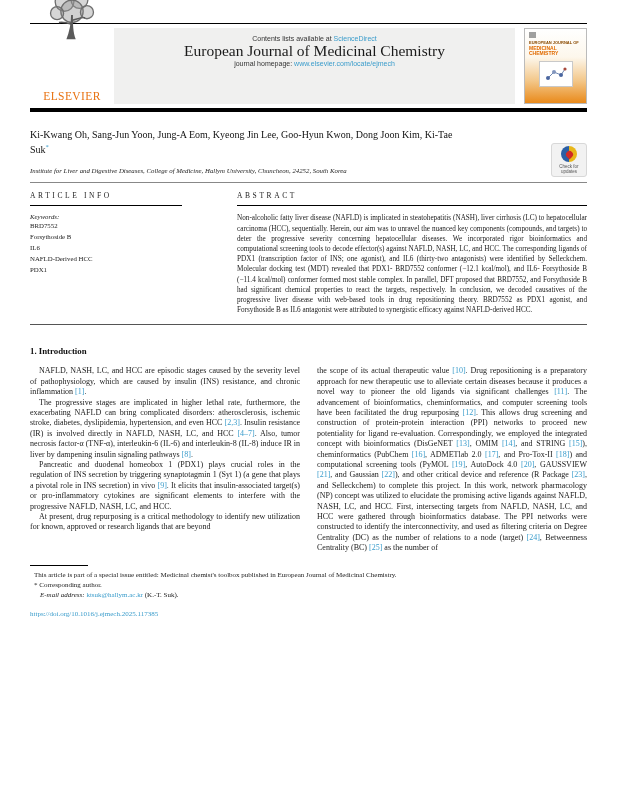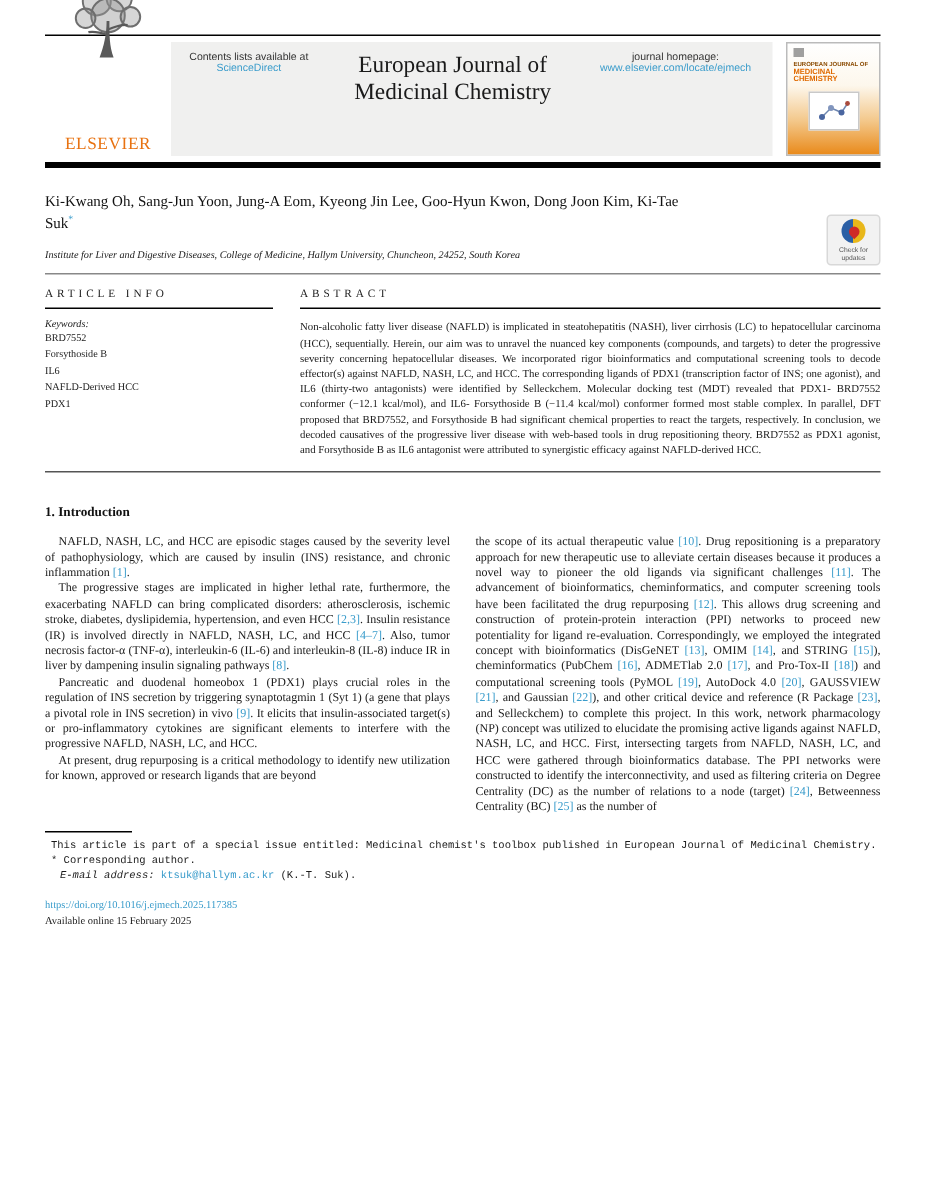--- a/index.html
+++ b/index.html
@@ -13,21 +13,21 @@
   .page { padding:12px 30px 0 30px; }
 
   
   .cite-line { text-align:center; font-size:7px; color:#4a8aa8; letter-spacing:.2px; }
   .rule-thin { border-top:1px solid #000; margin-top:11px; }
 
   
   .masthead { display:flex; margin-top:4px; height:76px; align-items:stretch; }
   .logo-col { width:84px; display:flex; flex-direction:column; align-items:center; justify-content:flex-end; padding-bottom:2px;gap:45px; }
   .elsevier-text { font-size:11.5px; color:#e87211; letter-spacing:.4px; font-family:"Liberation Serif", serif; margin-top:-2px; }
-  .graybox { flex:1; background:#f0f0ef; display:flex; flex-direction:row; justify-content:center; padding:7px 8px 7px 8px; }
+  .graybox { flex:1; background:#f0f0ef; display:flex; flex-direction:column; justify-content:flex-start; padding:7px 8px 7px 8px; }
   .contents-line { text-align:center; font-size:7px; font-family:"Liberation Sans", sans-serif; color:#333; }
   .journal-title { text-align:center; font-size:15.5px; color:#1a1a1a; }
   .homepage-line { text-align:center; font-size:7px; font-family:"Liberation Sans", sans-serif; color:#333; }
   .link { color:#3a9ccb; text-decoration:none; cursor:pointer; }
   .cover-col { width:72px; display:flex; justify-content:flex-end; }
   .cover { width:63px; height:76px; border:1px solid #bbb; background:linear-gradient(180deg,#ffffff 0%,#fdf7ec 38%,#f3c789 70%,#e98a1b 100%); position:relative; padding:3px 4px; }
   .cover-mark { width:7px; height:6px; background:#777; opacity:.7; }
   .cover-series { margin-top:3px; font-size:4px; line-height:4.5px; color:#8a4a00; font-family:"Liberation Sans", sans-serif; font-weight:bold; }
   .cover-title { font-size:5px; line-height:5.5px; color:#e06a00; font-family:"Liberation Sans", sans-serif; font-weight:bold; }
   .cover-mol { margin:4px auto 0 auto; width:34px; height:26px; background:#fff; border:1px solid #c9c9c9; display:flex; align-items:center; justify-content:center; }
@@ -41,42 +41,42 @@
   .cm-circle { width:16px; height:16px; border-radius:50%; background:linear-gradient(90deg,#2b5fa5 50%,#e8b71a 50%); display:flex; align-items:center; justify-content:center; }
   .cm-drop { width:7px; height:7px; background:#cf2a27; border-radius:50% 50% 50% 0; transform:rotate(-45deg); }
   .cm-text { font-size:4.5px; line-height:5px; color:#555; font-family:"Liberation Sans", sans-serif; text-align:center; margin-top:2px; }
 
   .authors { margin-top:11px; font-size:10px; max-width:430px; line-height:1.5; color:#111; }
   .authors sup { font-size:6.5px; color:#3a9ccb; }
   .affiliation { margin-top:10px; font-size:6.8px; font-style:italic; color:#222; }
   .rule-light { border-top:0.5px solid #888; margin-top:8px; }
 
   
-  .info-abs { display:flex; margin-top:8px; }
+  .info-abs { display:flex; margin-top:8px;gap:37px; }
   .info-col { width:152px; flex:none; }
   .abs-col { flex:1; margin-left:18px; }
   .sec-head { font-size:7.5px; letter-spacing:2.6px; color:#222; }
   .head-rule { border-top:1px solid #000; margin:5px 0 7px 0; }
   .kw-label { font-size:6.8px; font-style:italic; color:#222; margin-bottom:1px; }
   .kw { font-size:6.8px; line-height:1.6; color:#222; }
   .abs-text { font-size:7.2px; line-height:10.2px; text-align:justify; color:#1a1a1a; }
   .rule-bottom { border-top:0.5px solid #555; margin-top:9px; }
 
   
   .section-head { margin-top:21px; font-size:8.8px; font-weight:bold; color:#111; }
   .columns { display:flex; margin-top:10px; }
   .col { width:270px; flex:none; }
   .col + .col { margin-left:17px; }
   .body-p { font-size:8px; line-height:10.4px; text-align:justify; text-indent:9px; color:#1a1a1a; }
   .body-p.noindent { text-indent:0; }
   .cite { color:#3a9ccb; cursor:pointer; }
 
   
   .fn-rule { border-top:0.5px solid #000; width:58px; margin-top:11px; }
-  .footnotes { margin-top:4px; font-size:7px; line-height:10px; color:#1a1a1a;font-family:Liberation Mono, monospace; }
+  .footnotes { margin-top:4px; font-size:7px; line-height:10px; color:#1a1a1a; }
   .fn-indent { text-indent:4px; }
   .em-label { font-style:italic; }
   .footer { margin-top:9px; font-size:7px; line-height:10.5px; color:#1a1a1a; }
   .doi { font-size:7px; }
 </style>
 </head>
 <body>
 
 <div class="page">
 
@@ -190,16 +190,15 @@
     <div class="fn-indent">* Corresponding author.</div>
     <div style="text-indent:10px;">
       <span class="em-label">E-mail address:</span>
       <a class="link">ktsuk@hallym.ac.kr</a>
       <span>(K.-T. Suk).</span>
     </div>
   </div>
 
   <div class="footer">
     <div class="doi"><a class="link">https://doi.org/10.1016/j.ejmech.2025.117385</a></div>
-    <div>Available online 15 February 2025</div>
   </div>
 
 </div>
 
 </body></html>

